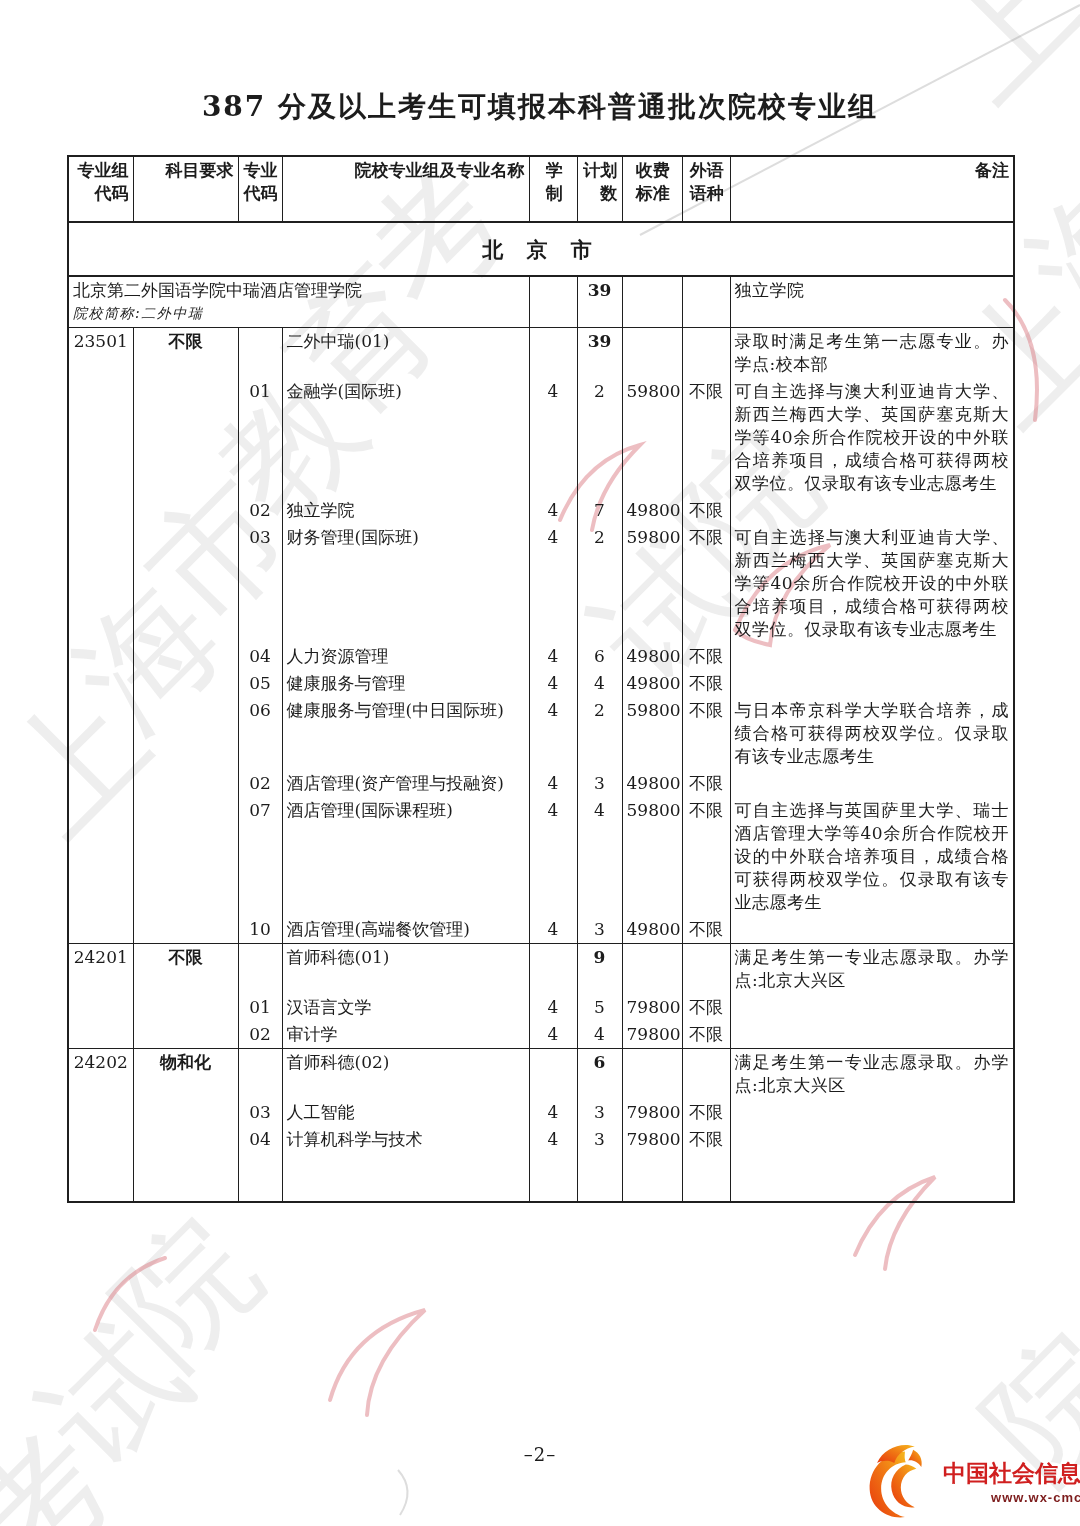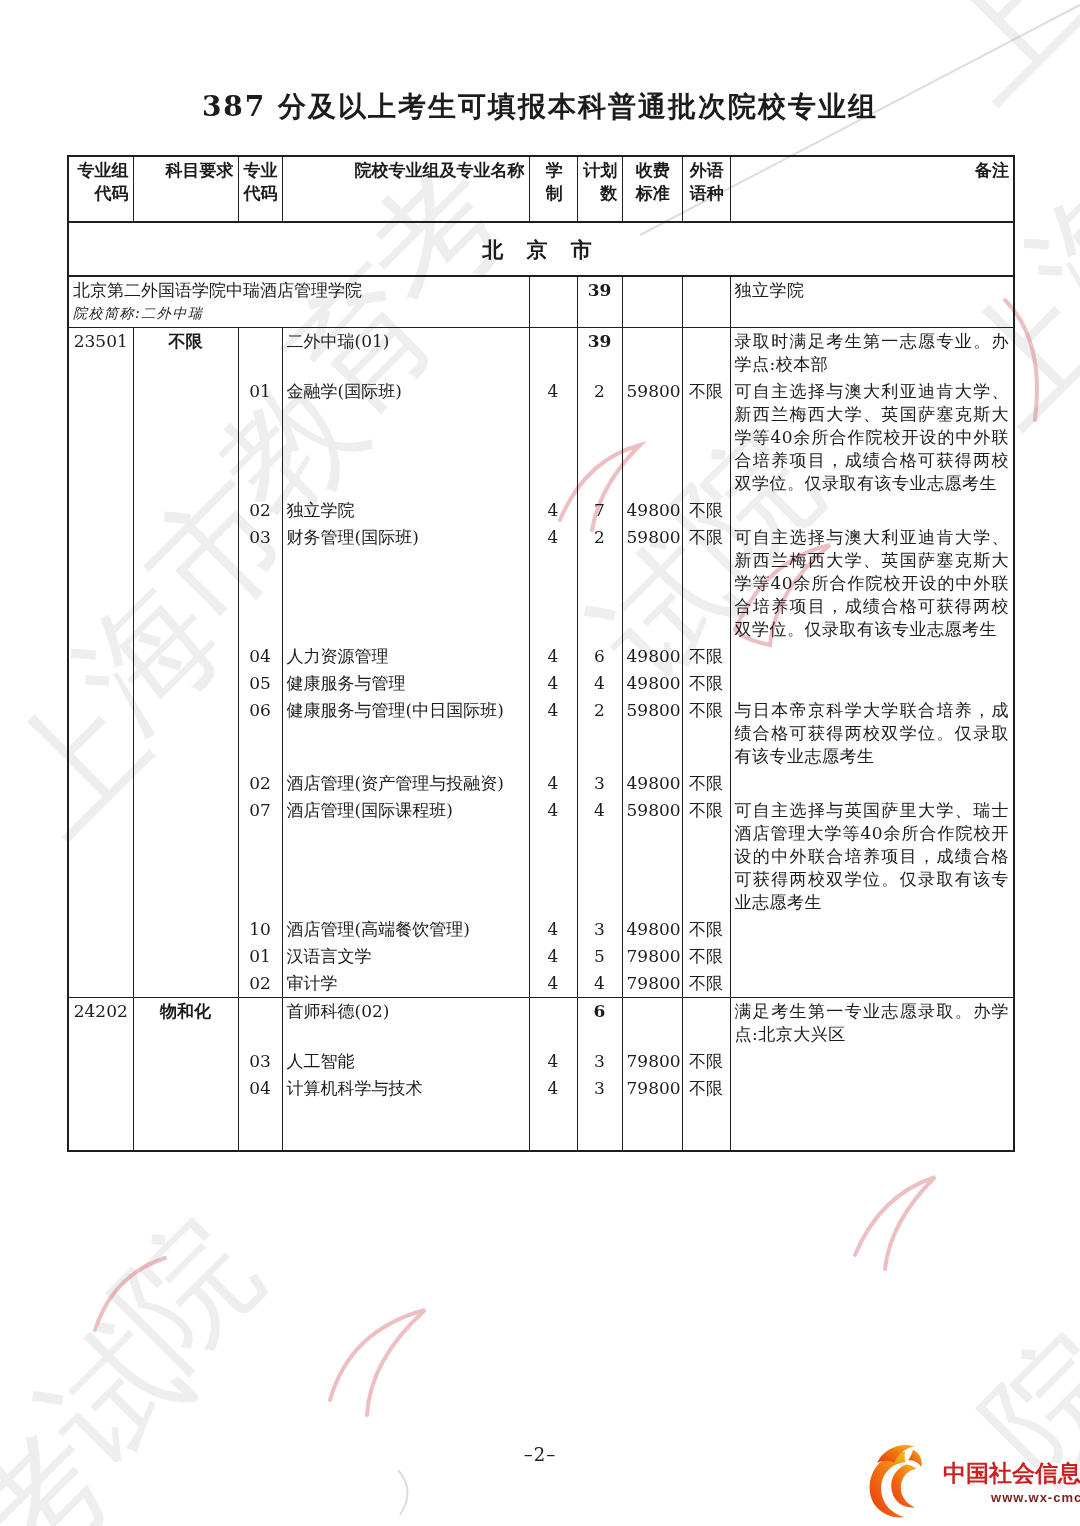--- a/index.html
+++ b/index.html
@@ -275,20 +275,31 @@
       <tr class="major">
         <td class="c-gcode"></td>
         <td class="c-subj"></td>
         <td class="c-mcode">10</td>
         <td class="c-name">酒店管理(高端餐饮管理)</td>
         <td class="c-years">4</td>
         <td class="c-plan">3</td>
         <td class="c-fee">49800</td>
         <td class="c-lang">不限</td>
         <td class="c-remark"></td>
+      </tr>
+      <tr class="group">
+        <td class="c-gcode">24201</td>
+        <td class="c-subj">不限</td>
+        <td class="c-mcode"></td>
+        <td class="c-name">首师科德(01)</td>
+        <td class="c-years"></td>
+        <td class="c-plan bold">9</td>
+        <td class="c-fee"></td>
+        <td class="c-lang"></td>
+        <td class="c-remark">满足考生第一专业志愿录取。办学点:北京大兴区</td>
       </tr>
       <tr class="major">
         <td class="c-gcode"></td>
         <td class="c-subj"></td>
         <td class="c-mcode">01</td>
         <td class="c-name">汉语言文学</td>
         <td class="c-years">4</td>
         <td class="c-plan">5</td>
         <td class="c-fee">79800</td>
         <td class="c-lang">不限</td>

